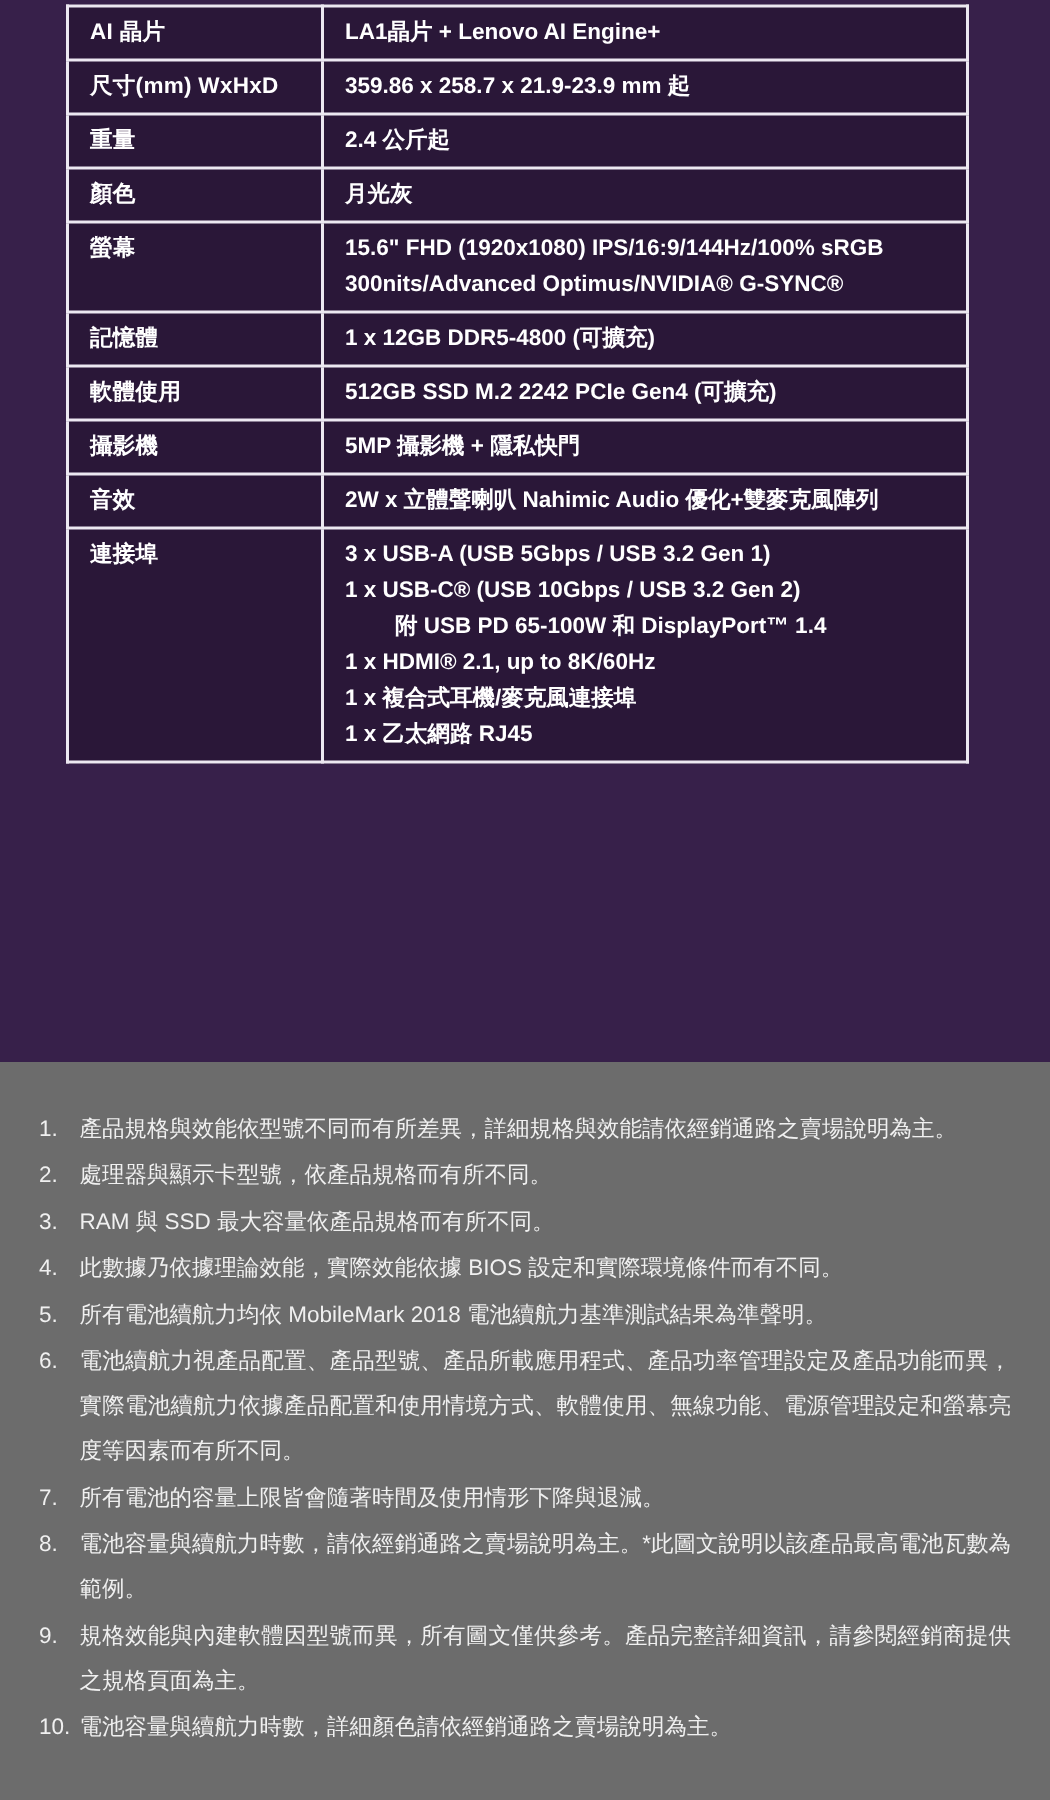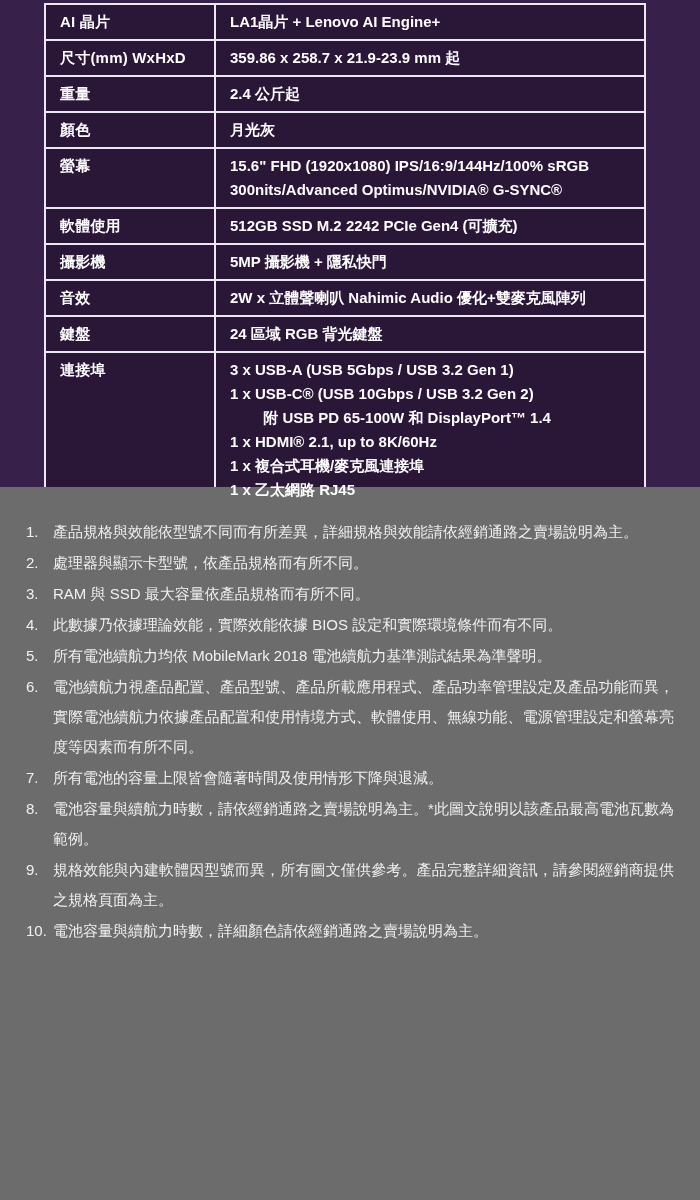--- a/index.html
+++ b/index.html
@@ -5,21 +5,21 @@
   * { margin: 0; padding: 0; box-sizing: border-box; }
   html, body { width: 700px; background: #6c6c6c; }
   body {
     font-family: "Liberation Sans", "DejaVu Sans", sans-serif;
     width: 700px; height: 1200px; overflow: hidden;
   }
 
   
   .spec-section {
     background: #37204a;
-    height: 487px;
+    height: 708px;
     padding: 3px 54px 0 44px;
   }
   table.spec-table {
     width: 100%;
     border-collapse: collapse;
     table-layout: fixed;
     background: #2a1738;
     color: #ffffff;
   }
   table.spec-table th,
@@ -86,34 +86,34 @@
       <tr>
         <th>顏色</th>
         <td>月光灰</td>
       </tr>
       <tr>
         <th>螢幕</th>
         <td>15.6" FHD (1920x1080) IPS/16:9/144Hz/100% sRGB
 300nits/Advanced Optimus/NVIDIA® G-SYNC®</td>
       </tr>
       <tr>
+        <th>記憶體</th>
+        <td>1 x 12GB DDR5-4800 (可擴充)</td>
+      </tr>
+      <tr>
         <th>軟體使用</th>
         <td>512GB SSD M.2 2242 PCIe Gen4 (可擴充)</td>
       </tr>
       <tr>
         <th>攝影機</th>
         <td>5MP 攝影機 + 隱私快門</td>
       </tr>
       <tr>
         <th>音效</th>
         <td>2W x 立體聲喇叭 Nahimic Audio 優化+雙麥克風陣列</td>
-      </tr>
-      <tr>
-        <th>鍵盤</th>
-        <td>24 區域 RGB 背光鍵盤</td>
       </tr>
       <tr>
         <th>連接埠</th>
         <td>3 x USB-A (USB 5Gbps / USB 3.2 Gen 1)
 1 x USB-C® (USB 10Gbps / USB 3.2 Gen 2)
         附 USB PD 65-100W 和 DisplayPort™ 1.4
 1 x HDMI® 2.1, up to 8K/60Hz
 1 x 複合式耳機/麥克風連接埠
 1 x 乙太網路 RJ45</td>
       </tr>

